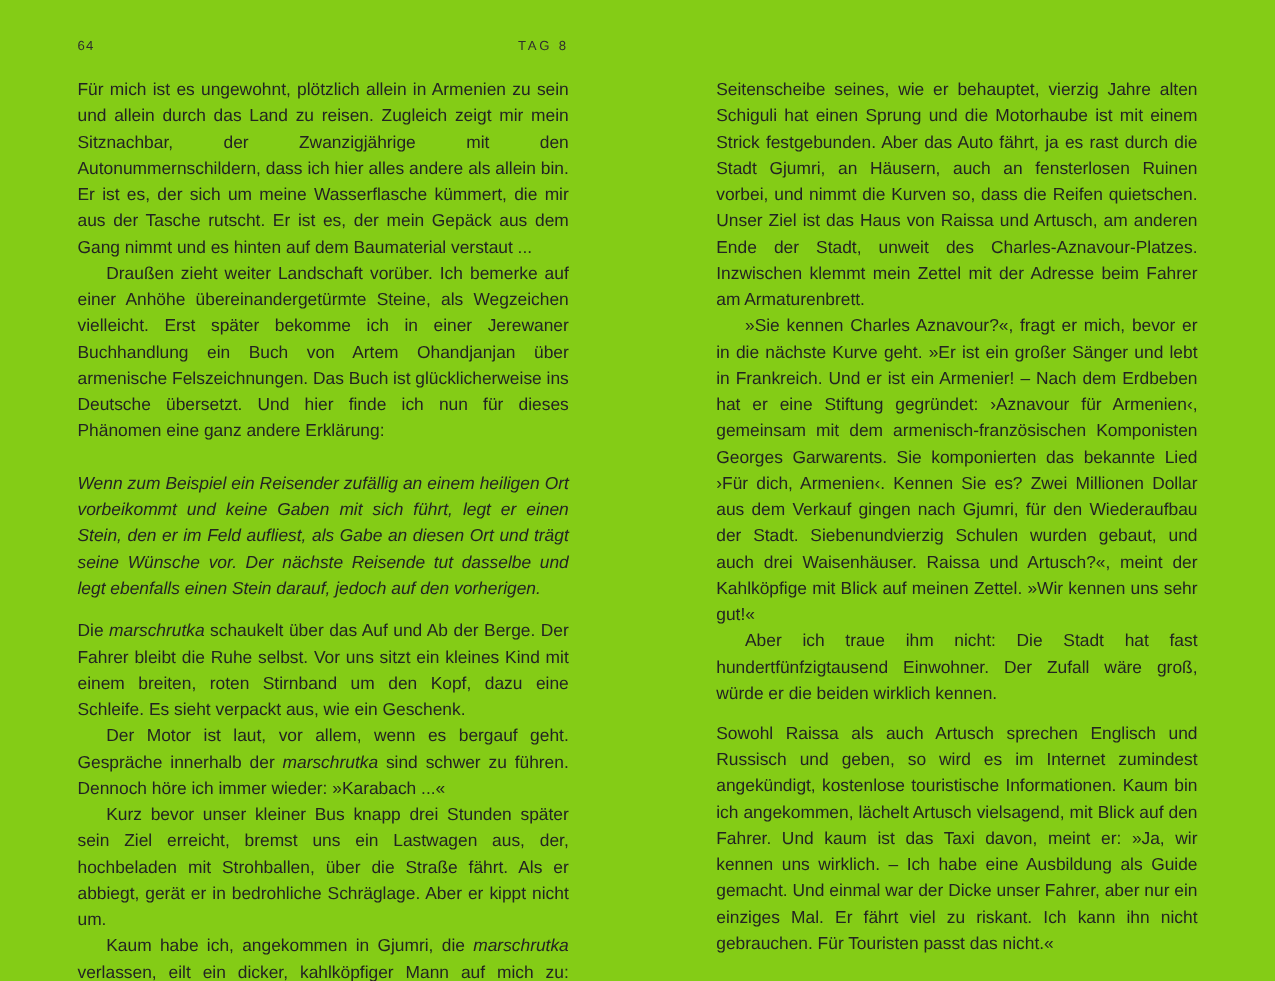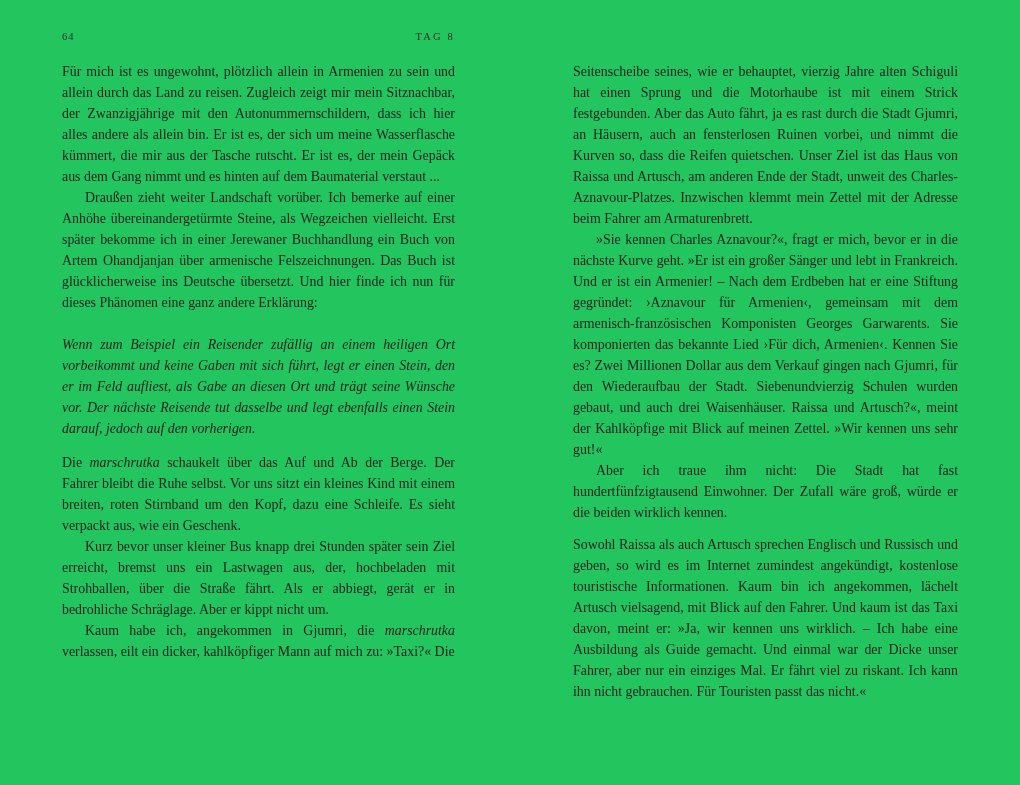--- a/index.html
+++ b/index.html
@@ -4,22 +4,22 @@
 <style>
   html, body {
     margin: 0;
     padding: 0;
     background: #ffffff;
   }
   .spread {
     position: relative;
     width: 1020px;
     height: 785px;
-    background: #22c55e;
-    font-family: Liberation Serif, serif;
+    background: #84cc16;
+    font-family: Liberation Sans, sans-serif;
     color: #232323;
     overflow: hidden;
   }
   .page {
     position: absolute;
     top: 0;
     height: 100%;
   }
   .page-left  { left: 62px;  width: 393px; }
   .page-right { left: 573px; width: 385px; }
@@ -68,20 +68,21 @@
   <section class="page page-left">
     <header class="running-header">
       <span class="page-num">64</span>
       <span class="running-head">TAG 8</span>
     </header>
     <div class="page-body" id="left-page-body">
         <p class="para para-opening"><span>Für mich ist es ungewohnt, plötzlich allein in Armenien zu sein und allein durch das Land zu reisen. Zugleich zeigt mir mein Sitznachbar, der Zwanzigjährige mit den Autonummernschildern, dass ich hier alles andere als allein bin. Er ist es, der sich um meine Wasserflasche kümmert, die mir aus der Tasche rutscht. Er ist es, der mein Gepäck aus dem Gang nimmt und es hinten auf dem Baumaterial verstaut ...</span></p>
         <p class="para para-indent"><span>Draußen zieht weiter Landschaft vorüber. Ich bemerke auf einer Anhöhe übereinandergetürmte Steine, als Wegzeichen vielleicht. Erst später bekomme ich in einer Jerewaner Buchhandlung ein Buch von Artem Ohandjanjan über armenische Felszeichnungen. Das Buch ist glücklicherweise ins Deutsche übersetzt. Und hier finde ich nun für dieses Phänomen eine ganz andere Erklärung:</span></p>
         <p class="para para-quote"><span>Wenn zum Beispiel ein Reisender zufällig an einem heiligen Ort vorbeikommt und keine Gaben mit sich führt, legt er einen Stein, den er im Feld aufliest, als Gabe an diesen Ort und trägt seine Wünsche vor. Der nächste Reisende tut dasselbe und legt ebenfalls einen Stein darauf, jedoch auf den vorherigen.</span></p>
         <p class="para para-plain"><span>Die </span><em>marschrutka</em><span> schaukelt über das Auf und Ab der Berge. Der Fahrer bleibt die Ruhe selbst. Vor uns sitzt ein kleines Kind mit einem breiten, roten Stirnband um den Kopf, dazu eine Schleife. Es sieht verpackt aus, wie ein Geschenk.</span></p>
+        <p class="para para-indent"><span>Der Motor ist laut, vor allem, wenn es bergauf geht. Gespräche innerhalb der </span><em>marschrutka</em><span> sind schwer zu führen. Dennoch höre ich immer wieder: »Karabach ...«</span></p>
         <p class="para para-indent"><span>Kurz bevor unser kleiner Bus knapp drei Stunden später sein Ziel erreicht, bremst uns ein Lastwagen aus, der, hochbeladen mit Strohballen, über die Straße fährt. Als er abbiegt, gerät er in bedrohliche Schräglage. Aber er kippt nicht um.</span></p>
         <p class="para para-indent"><span>Kaum habe ich, angekommen in Gjumri, die </span><em>marschrutka</em><span> verlassen, eilt ein dicker, kahlköpfiger Mann auf mich zu: »Taxi?« Die</span></p>
       </div>
   </section>
 
   <section class="page page-right">
     <div class="page-body" id="right-page-body">
         <p class="para para-opening"><span>Seitenscheibe seines, wie er behauptet, vierzig Jahre alten Schiguli hat einen Sprung und die Motorhaube ist mit einem Strick festgebunden. Aber das Auto fährt, ja es rast durch die Stadt Gjumri, an Häusern, auch an fensterlosen Ruinen vorbei, und nimmt die Kurven so, dass die Reifen quietschen. Unser Ziel ist das Haus von Raissa und Artusch, am anderen Ende der Stadt, unweit des Charles-Aznavour-Platzes. Inzwischen klemmt mein Zettel mit der Adresse beim Fahrer am Armaturenbrett.</span></p>
         <p class="para para-indent"><span>»Sie kennen Charles Aznavour?«, fragt er mich, bevor er in die nächste Kurve geht. »Er ist ein großer Sänger und lebt in Frankreich. Und er ist ein Armenier! – Nach dem Erdbeben hat er eine Stiftung gegründet: ›Aznavour für Armenien‹, gemeinsam mit dem armenisch-französischen Komponisten Georges Garwarents. Sie komponierten das bekannte Lied ›Für dich, Armenien‹. Kennen Sie es? Zwei Millionen Dollar aus dem Verkauf gingen nach Gjumri, für den Wiederaufbau der Stadt. Siebenundvierzig Schulen wurden gebaut, und auch drei Waisenhäuser. Raissa und Artusch?«, meint der Kahlköpfige mit Blick auf meinen Zettel. »Wir kennen uns sehr gut!«</span></p>
         <p class="para para-indent"><span>Aber ich traue ihm nicht: Die Stadt hat fast hundertfünfzigtausend Einwohner. Der Zufall wäre groß, würde er die beiden wirklich kennen.</span></p>

